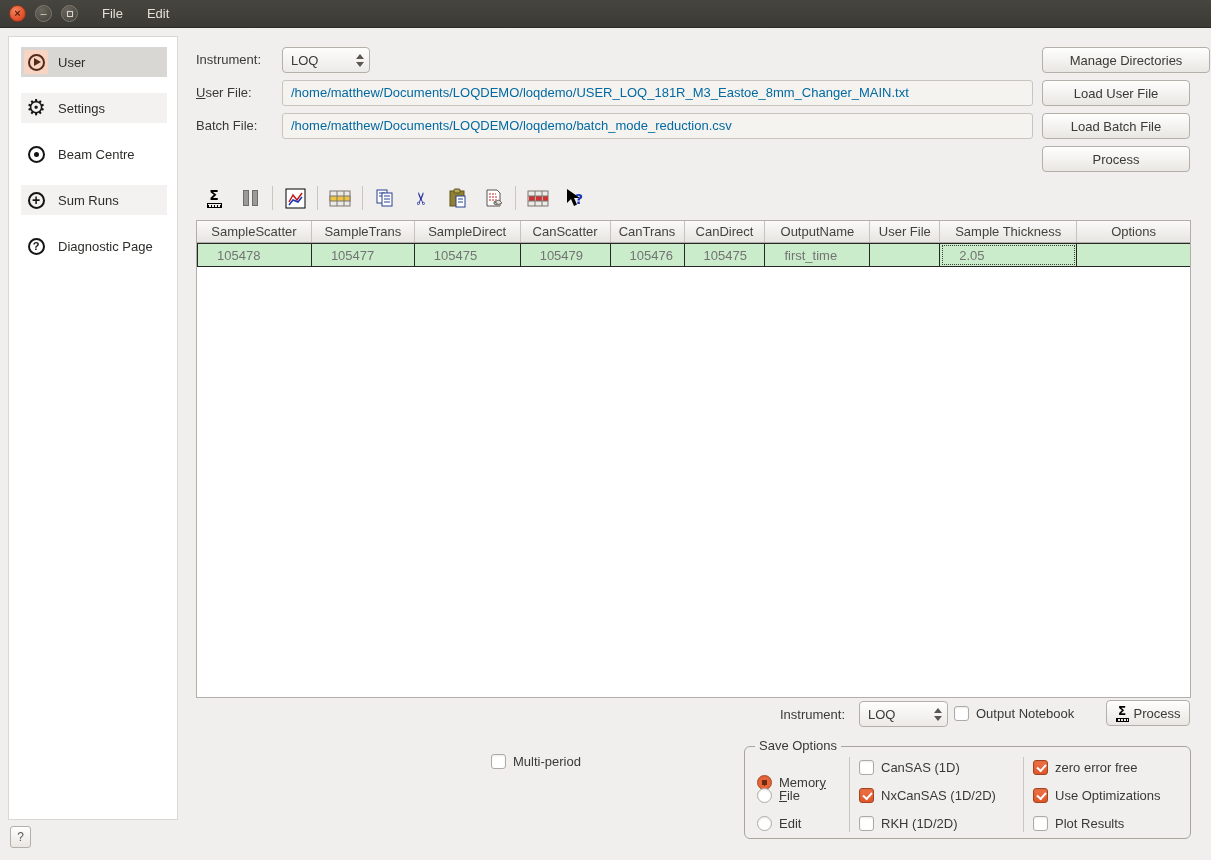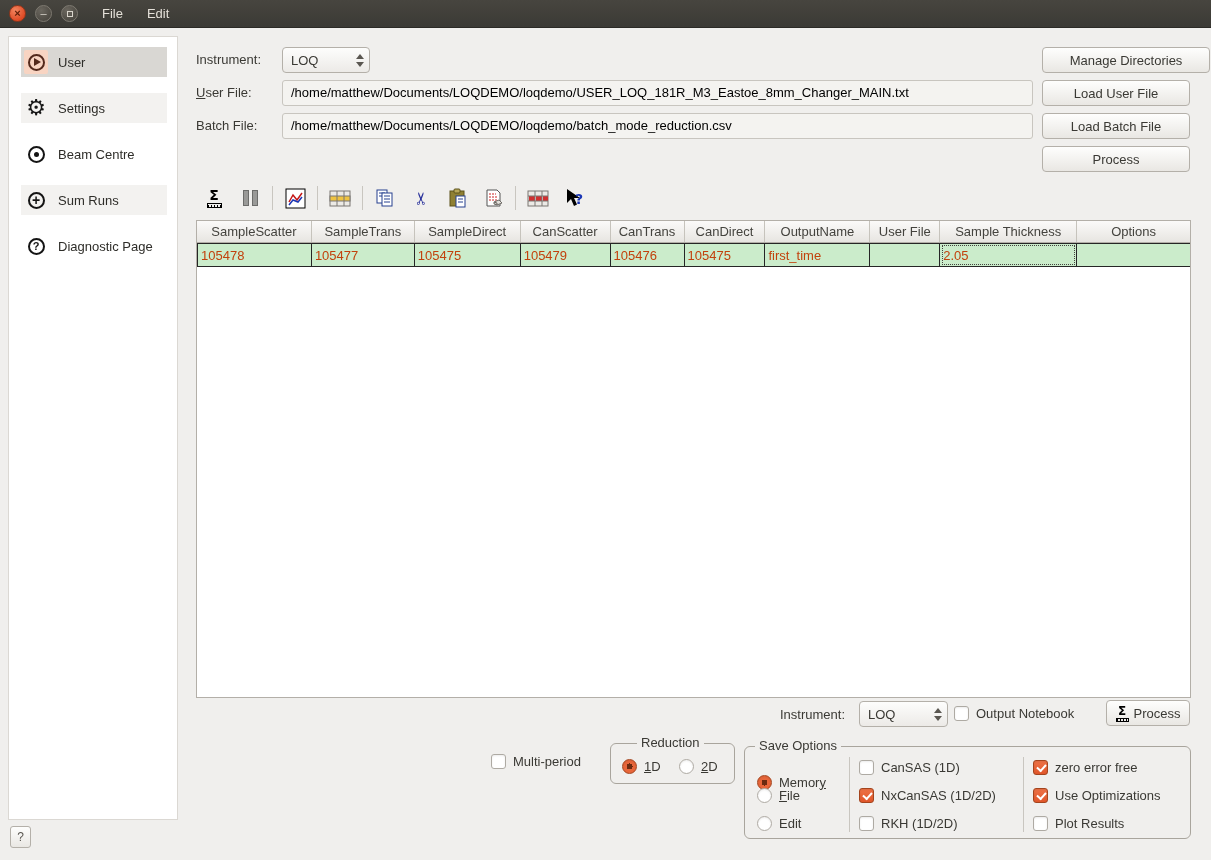--- a/index.html
+++ b/index.html
@@ -39,21 +39,21 @@
 
   
   .flabel { position:absolute; line-height:26px; color:#3a3934; }
   .combo { position:absolute; height:26px; background:linear-gradient(#fdfdfc,#eceae7);
     border:1px solid #b4b0a9; border-radius:4px; display:flex; align-items:center; }
   .combo .cval { padding-left:8px; flex:1; }
   .combo .spin { width:18px; display:flex; flex-direction:column; align-items:center; justify-content:center; gap:3px; }
   .tri-up { width:0; height:0; border-left:4px solid transparent; border-right:4px solid transparent; border-bottom:5px solid #5a5751; }
   .tri-dn { width:0; height:0; border-left:4px solid transparent; border-right:4px solid transparent; border-top:5px solid #5a5751; }
   .pathfield { position:absolute; height:26px; background:#f4f3f0; border:1px solid #c8c5bf; border-radius:3px;
-    color:#000000; line-height:24px; padding-left:8px; white-space:nowrap; overflow:hidden; }
+    color:#0369a1; line-height:24px; padding-left:8px; white-space:nowrap; overflow:hidden; }
   .btn { position:absolute; height:26px; background:linear-gradient(#fefefd,#e9e7e3);
     border:1px solid #b4b0a9; border-radius:4px; color:#3a3934; font-size:13px;
     display:flex; align-items:center; justify-content:center; gap:5px; font-family:inherit; }
 
   
   .toolbar { position:absolute; left:201px; top:183px; height:30px; display:flex; align-items:center; }
   .tbi { width:26px; height:26px; display:flex; align-items:center; justify-content:center; margin-right:10px; }
   .tbsep { width:1px; height:24px; background:#c9c6c0; margin:0 9px 0 -1px; }
   .sigicon { display:inline-flex; flex-direction:column; align-items:center; line-height:1; }
   .sigicon .sg { font-family:"DejaVu Sans",sans-serif; font-weight:bold; font-size:14px; color:#000; }
@@ -65,21 +65,21 @@
   .cutglyph { font-family:"DejaVu Sans",sans-serif; font-size:17px; color:#28309b; transform:rotate(-90deg); display:inline-block; line-height:1; }
 
   
   .tableview { position:absolute; left:196px; top:220px; width:995px; height:478px;
     background:#fff; border:1px solid #b3afa8; }
   .thead { display:flex; height:22px; background:linear-gradient(#fbfaf9,#e7e5e1); border-bottom:1px solid #b3afa8; }
   .th { border-right:1px solid #c6c3bc; display:flex; align-items:center; justify-content:center;
     color:#44433e; overflow:hidden; white-space:nowrap; }
   .trow { display:flex; height:24px; }
   .td { background:#cbeccb; border-right:1px solid #262626; border-bottom:1px solid #262626; border-top:1px solid #262626;
-    display:flex; align-items:center; padding-left:3px; color:#c2410c; overflow:hidden; white-space:nowrap; }
+    display:flex; align-items:center; padding-left:19px; color:#737373; overflow:hidden; white-space:nowrap; }
   .td:first-child { border-left:1px solid #262626; }
   .td.focuscell { outline:1px dotted #44443f; outline-offset:-3px; }
   .c0{width:115px}.c1{width:103px}.c2{width:106px}.c3{width:90px}.c4{width:74px}
   .c5{width:81px}.c6{width:105px}.c7{width:70px}.c8{width:137px}.c9{width:113px;border-right:none}
 
   
   .progress { position:absolute; left:196px; top:702px; width:579px; height:24px; border-radius:5px;
     border:1px solid #b5511f; background:linear-gradient(#f0794e,#e35d2c);
     display:flex; align-items:center; justify-content:center; color:#fff; text-shadow:0 -1px 0 rgba(0,0,0,.25); }
   .cb { width:15px; height:15px; background:#fff; border:1px solid #aeaaa3; border-radius:3px;
@@ -308,31 +308,20 @@
         <span class="ruler"></span>
       </span>
     <span>Process</span>
   </button>
 
   <div class="optrow" style="left:491px;top:752px">
     <span class="cb"></span>
     <span>Multi-period</span>
   </div>
 
-  <div class="grp" style="left:610px;top:743px;width:125px;height:41px">
-    <span class="grp-legend" style="left:26px">Reduction</span>
-    <div class="optrow" style="left:11px;top:13px">
-      <span class="radio sel"></span>
-      <span><u>1</u>D</span>
-    </div>
-    <div class="optrow" style="left:68px;top:13px">
-      <span class="radio"></span>
-      <span><u>2</u>D</span>
-    </div>
-  </div>
 
   <div class="grp" style="left:744px;top:746px;width:447px;height:93px">
     <span class="grp-legend" style="left:10px">Save Options</span>
 
     <div class="optrow" style="left:12px;top:26px">
       <span class="radio sel"></span>
       <span>Memor<u>y</u></span>
     </div>
     <div class="optrow" style="left:12px;top:39px">
       <span class="radio"></span>

